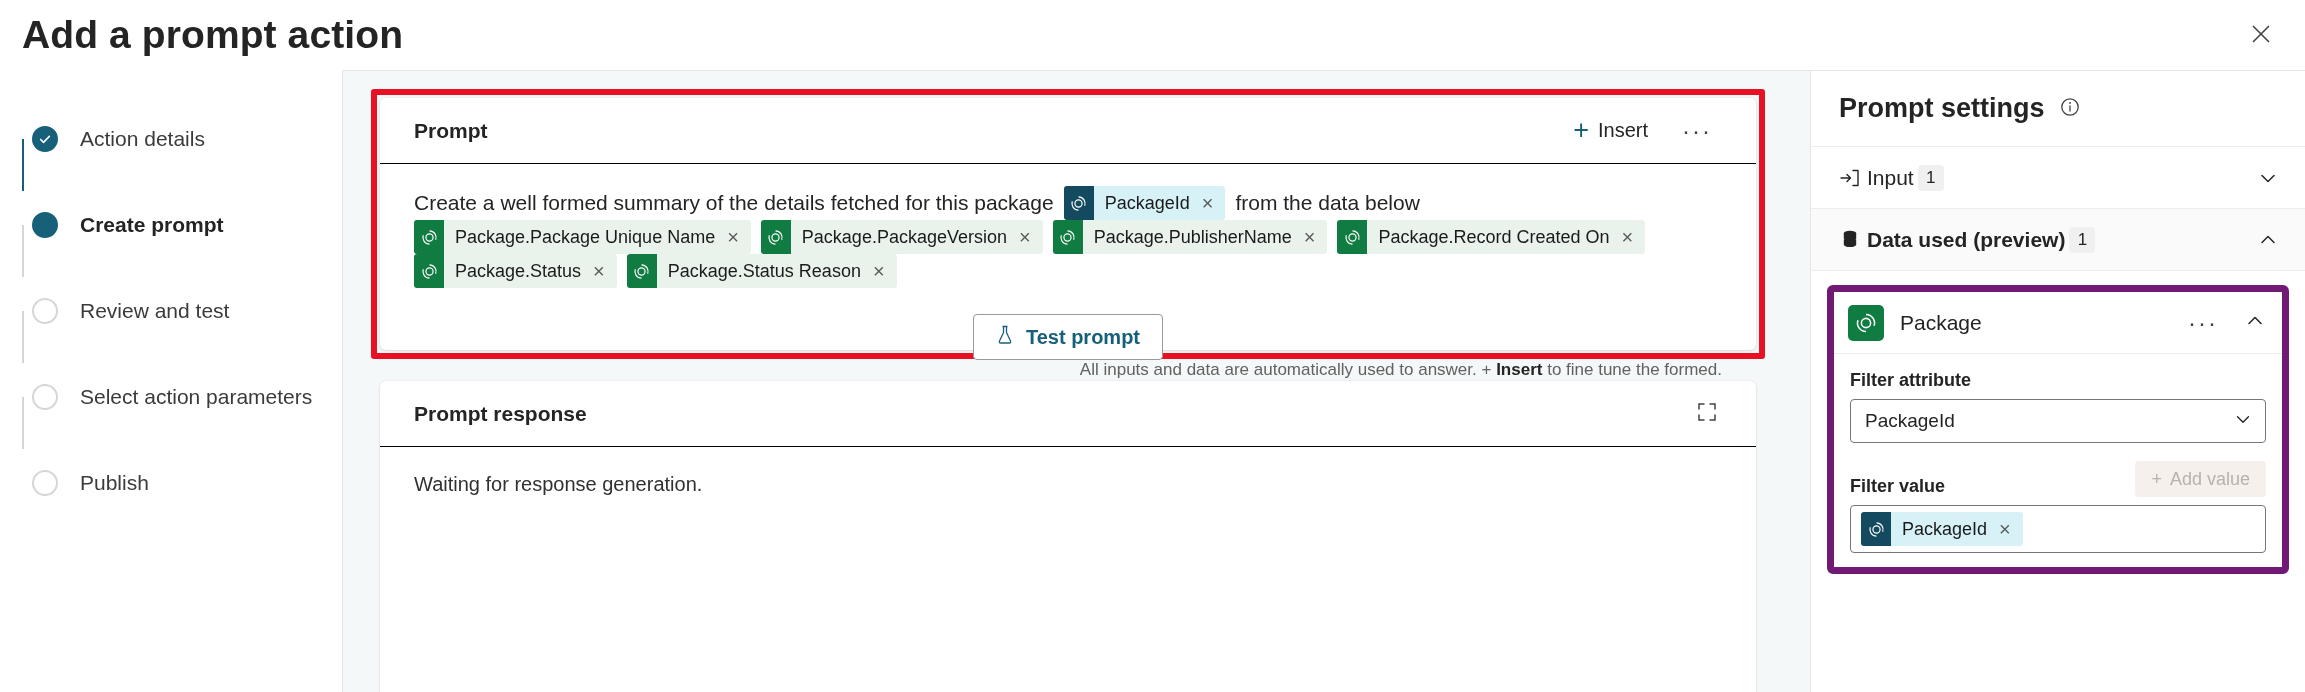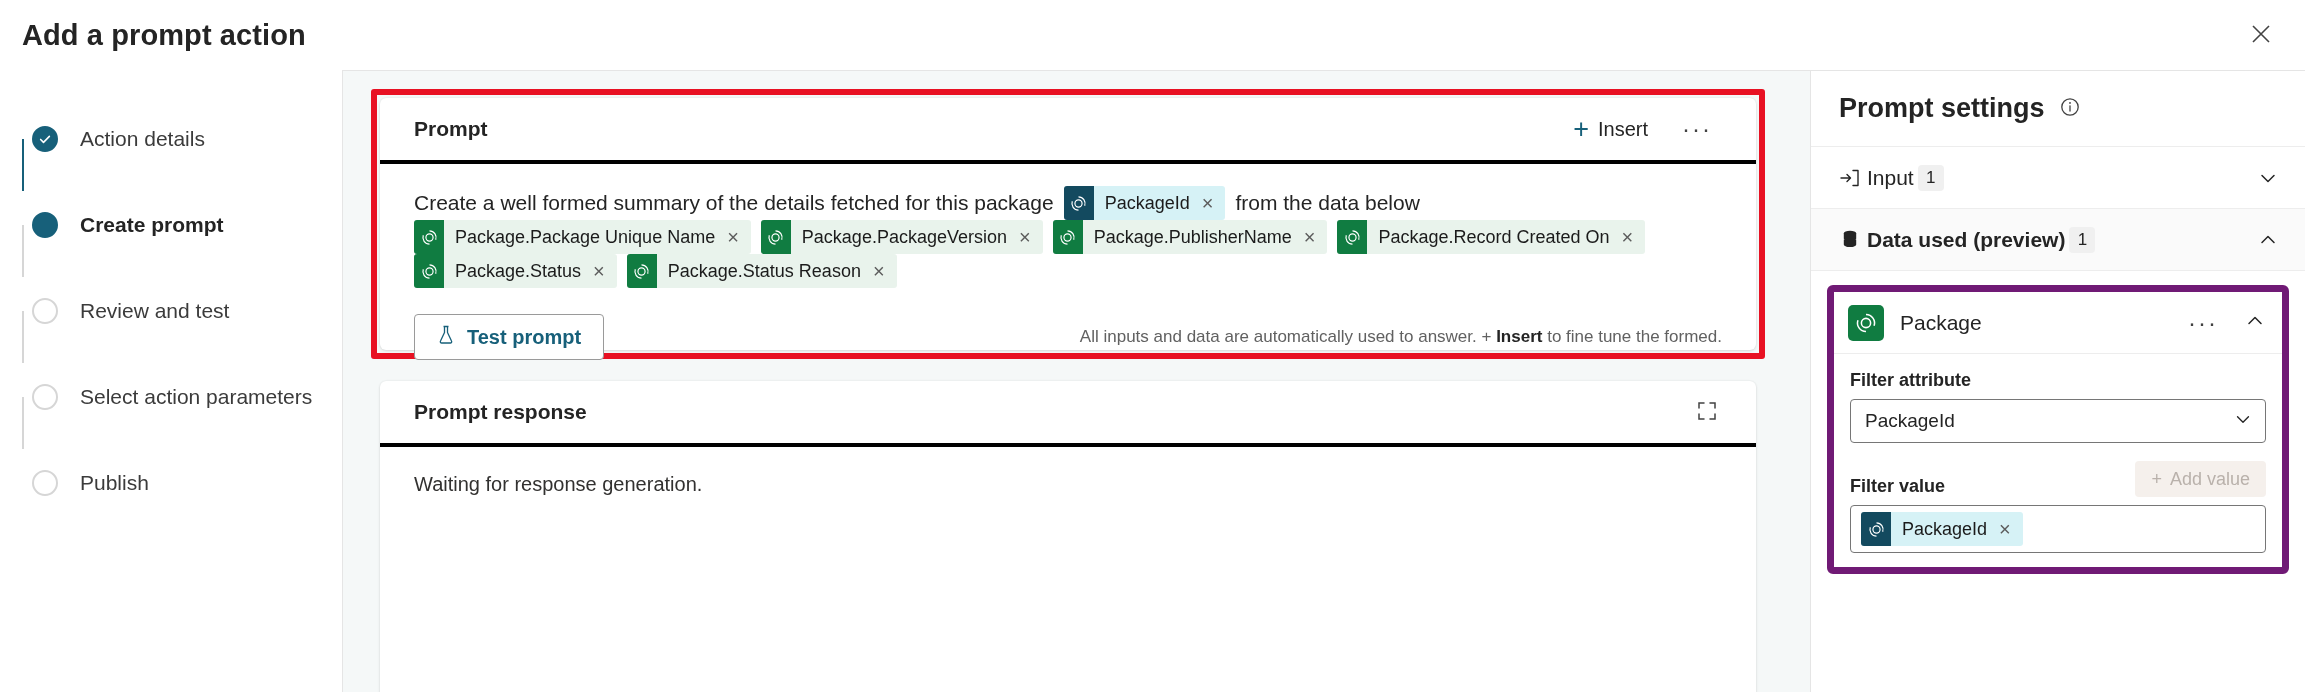--- a/index.html
+++ b/index.html
@@ -11,21 +11,21 @@
     overflow: hidden;
   }
   .app { position: relative; width: 2305px; height: 692px; background: #fff; }
 
   
   .topbar {
     position: absolute; left: 0; top: 0; width: 2305px; height: 70px;
     background: #ffffff; display: flex; align-items: center;
   }
   .topbar-title {
-    margin-left: 22px; font-size: 29px; font-weight: 600; color: #242424;
+    margin-left: 22px; font-size: 39px; font-weight: 600; color: #242424;
     letter-spacing: .1px;
   }
   .close-btn {
     position: absolute; right: 18px; top: 8px; width: 52px; height: 52px;
     display: flex; align-items: center; justify-content: center;
     border: none; background: transparent; cursor: pointer; border-radius: 4px;
   }
   .close-btn svg { display: block; }
 
   
@@ -71,21 +71,21 @@
 
   .card {
     position: absolute; background: #ffffff; border-radius: 6px;
     box-shadow: 0 1px 3px rgba(0,0,0,.11), 0 0 2px rgba(0,0,0,.08);
   }
   .card-prompt { left: 37px; top: 27px; width: 1376px; height: 252px; }
   .card-response { left: 37px; top: 310px; width: 1376px; height: 320px; }
 
   .card-head {
     height: 66px; display: flex; align-items: center;
-    padding: 0 32px 0 34px; border-bottom: 4px solid #000000;
+    padding: 0 32px 0 34px; border-bottom: 1px solid #000000;
   }
   .card-title { font-size: 21px; font-weight: 600; color: #242424; }
   .head-spacer { flex: 1; }
   .insert-btn {
     display: flex; align-items: center; gap: 9px; background: transparent;
     border: none; cursor: pointer; font-size: 20px; color: #242424;
     padding: 6px 10px; border-radius: 4px; font-family: inherit;
   }
   .insert-btn .plus { color: #17607a; font-size: 27px; line-height: 1; font-weight: 400; }
   .more-btn {
@@ -122,20 +122,21 @@
   .token.blue { background: #d6f2f6; }
   .token.blue .tok-icon { background: #134a5f; }
   .token.green { background: #e9f3ec; }
   .token.green .tok-icon { background: #107c41; }
 
   .tokens-row { display: flex; flex-wrap: wrap; gap: 10px; margin-top: 0; }
 
   .prompt-footer {
     display: flex; align-items: center; padding: 0 34px;
     margin-top: 26px;
+    flex-direction: column;
   }
   .test-btn {
     display: flex; align-items: center; gap: 12px;
     height: 46px; padding: 0 22px; background: #ffffff;
     border: 1px solid #9a9a9a; border-radius: 4px; cursor: pointer;
     font-size: 20px; font-weight: 600; color: #17607a; font-family: inherit;
   }
   .footer-note {
     margin-left: auto; font-size: 17px; color: #616161; white-space: nowrap;
   }

